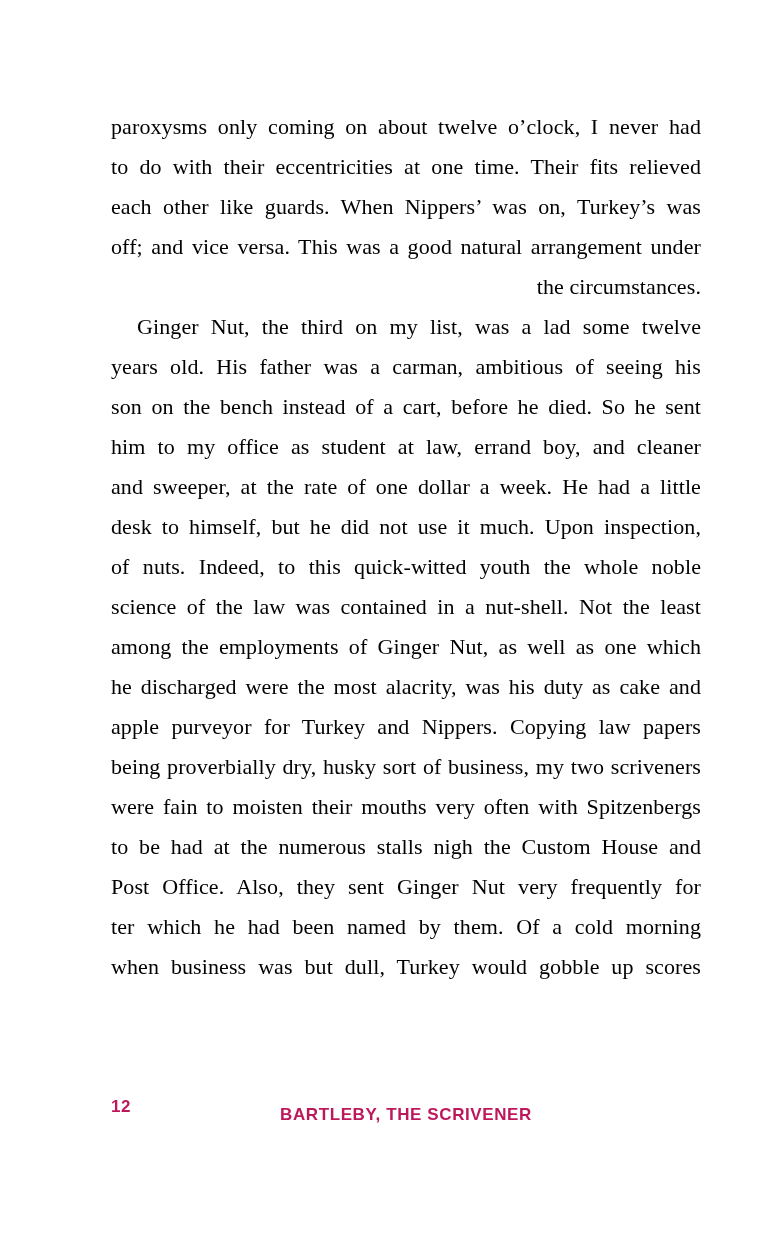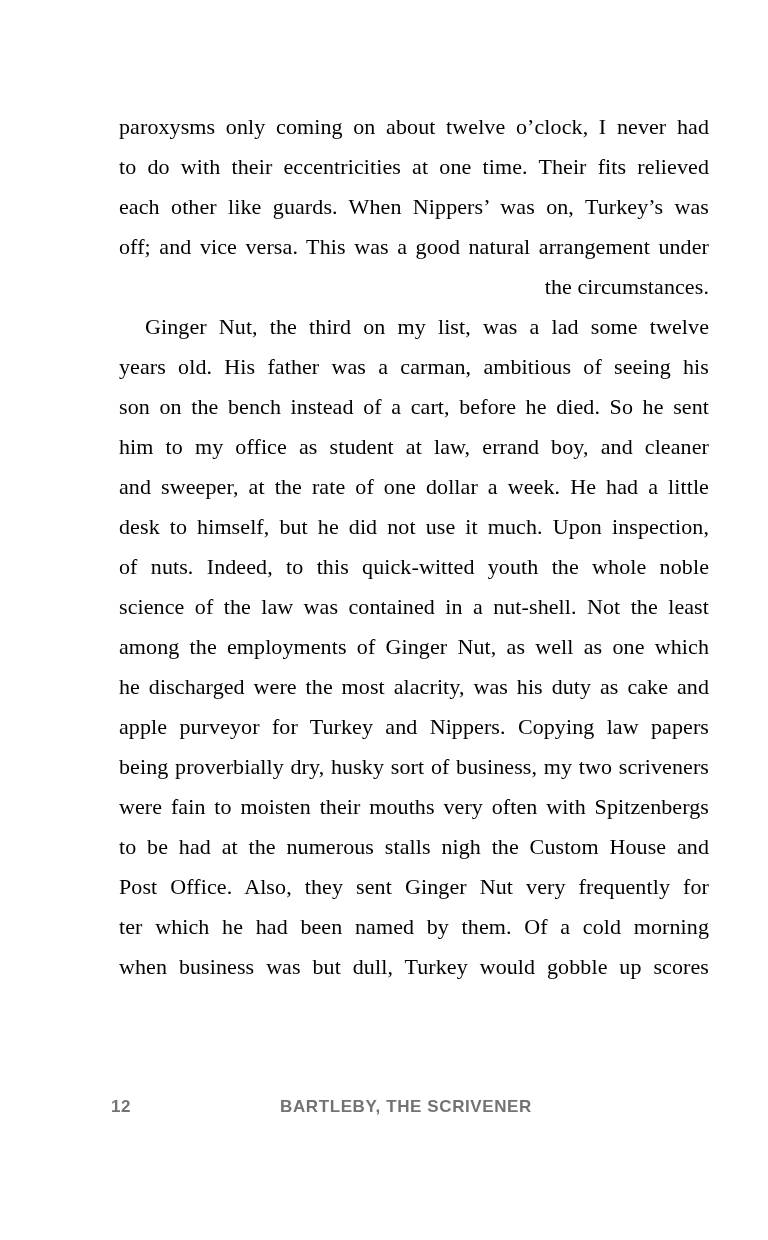--- a/index.html
+++ b/index.html
@@ -22,21 +22,20 @@
   }
   .body-text {
     position: absolute;
     left: 111px;
     top: 107px;
     width: 590px;
     font-size: 22px;
     line-height: 40px;
     color: #000000;
     letter-spacing: 0.1px;
-    margin-left: 8px;
   }
   .line {
     text-align: right;
     white-space: normal;
   }
   .line.just {
     text-align: justify;
     text-align-last: justify;
     -moz-text-align-last: justify;
   }
@@ -44,34 +43,34 @@
     text-indent: 26px;
   }
   .page-footer {
     position: absolute;
     left: 111px;
     top: 1097px;
     width: 590px;
     height: 22px;
     font-family: "Liberation Sans", "DejaVu Sans", sans-serif;
     font-size: 17px;
-    color: #737373;
+    color: #be185d;
   }
   .page-number {
     position: absolute;
     left: 0;
     top: 0;
     font-weight: 600;
     letter-spacing: 0.5px;
   }
   .running-title {
     position: absolute;
     left: 0;
     right: 0;
-    top: 0;
+    top: 8px;
     text-align: center;
     font-weight: 700;
     letter-spacing: 0.6px;
   }
 </style>
 </head>
 <body>
 
 <div class="book-page">
 

